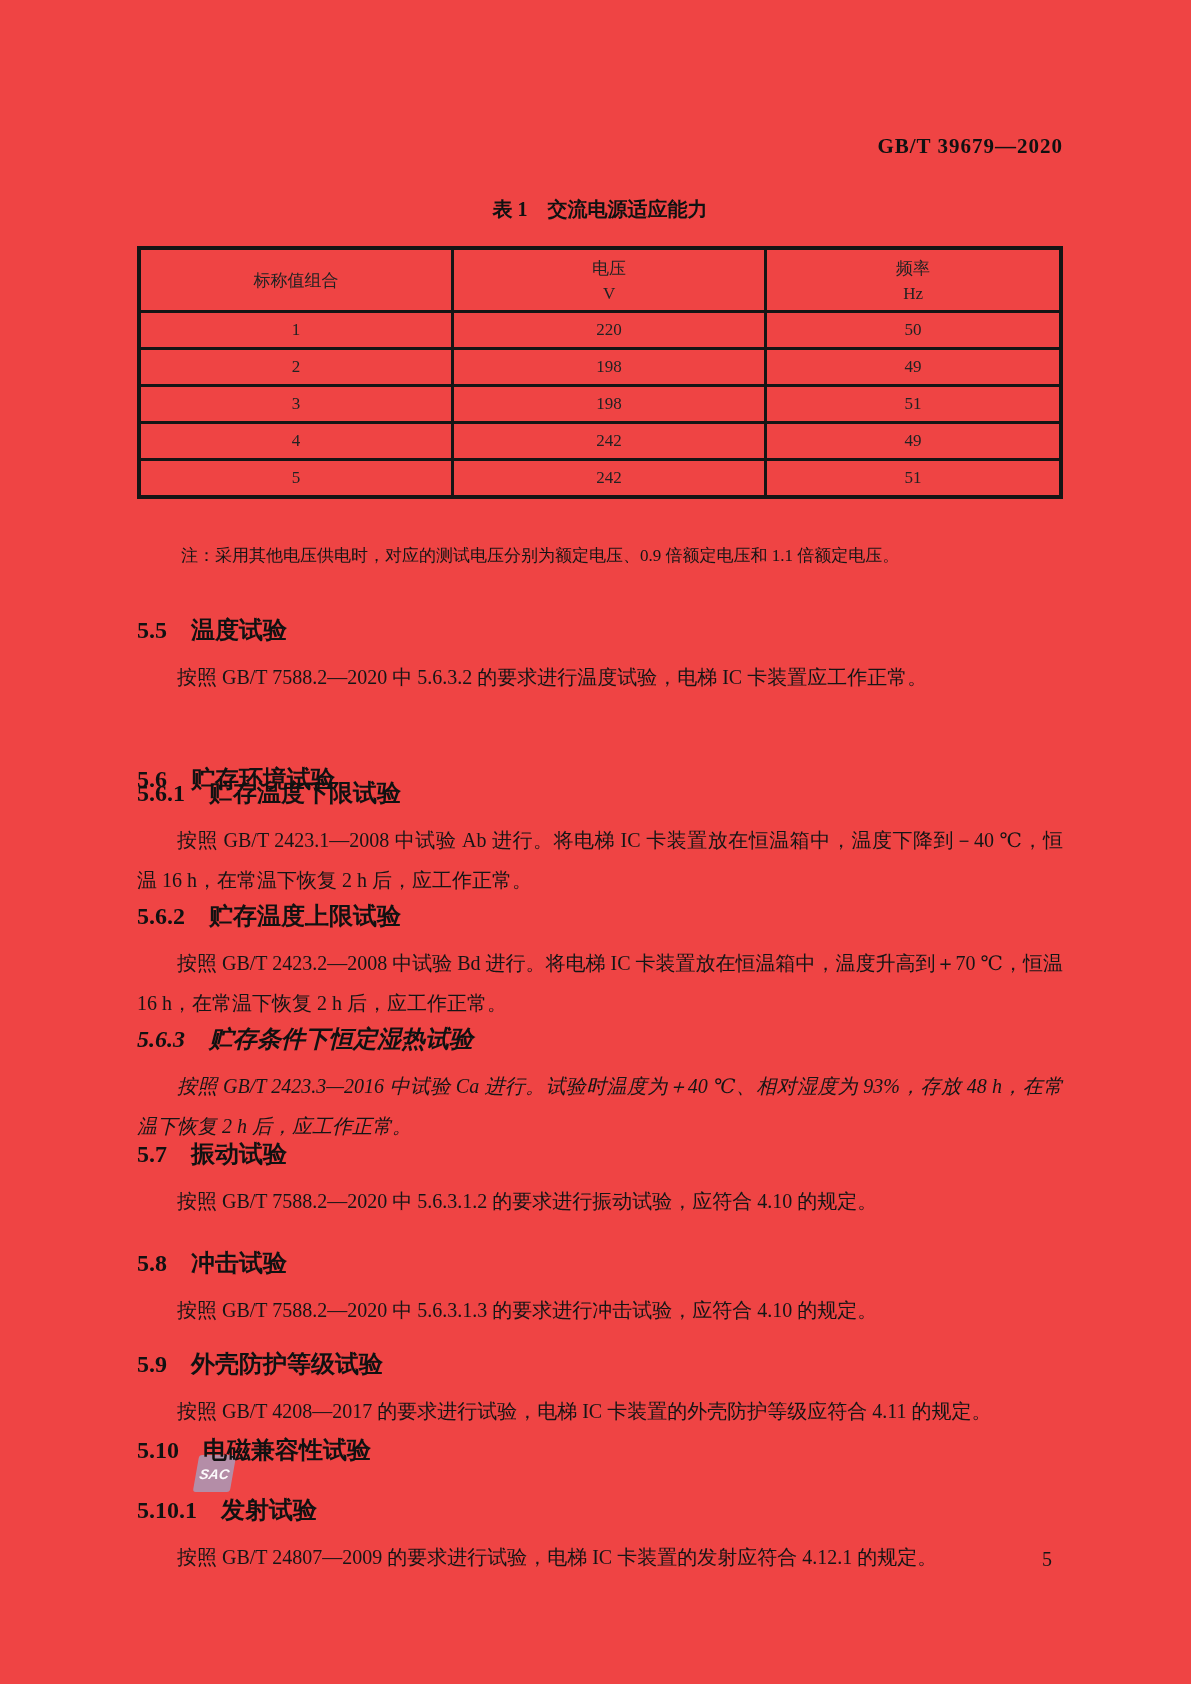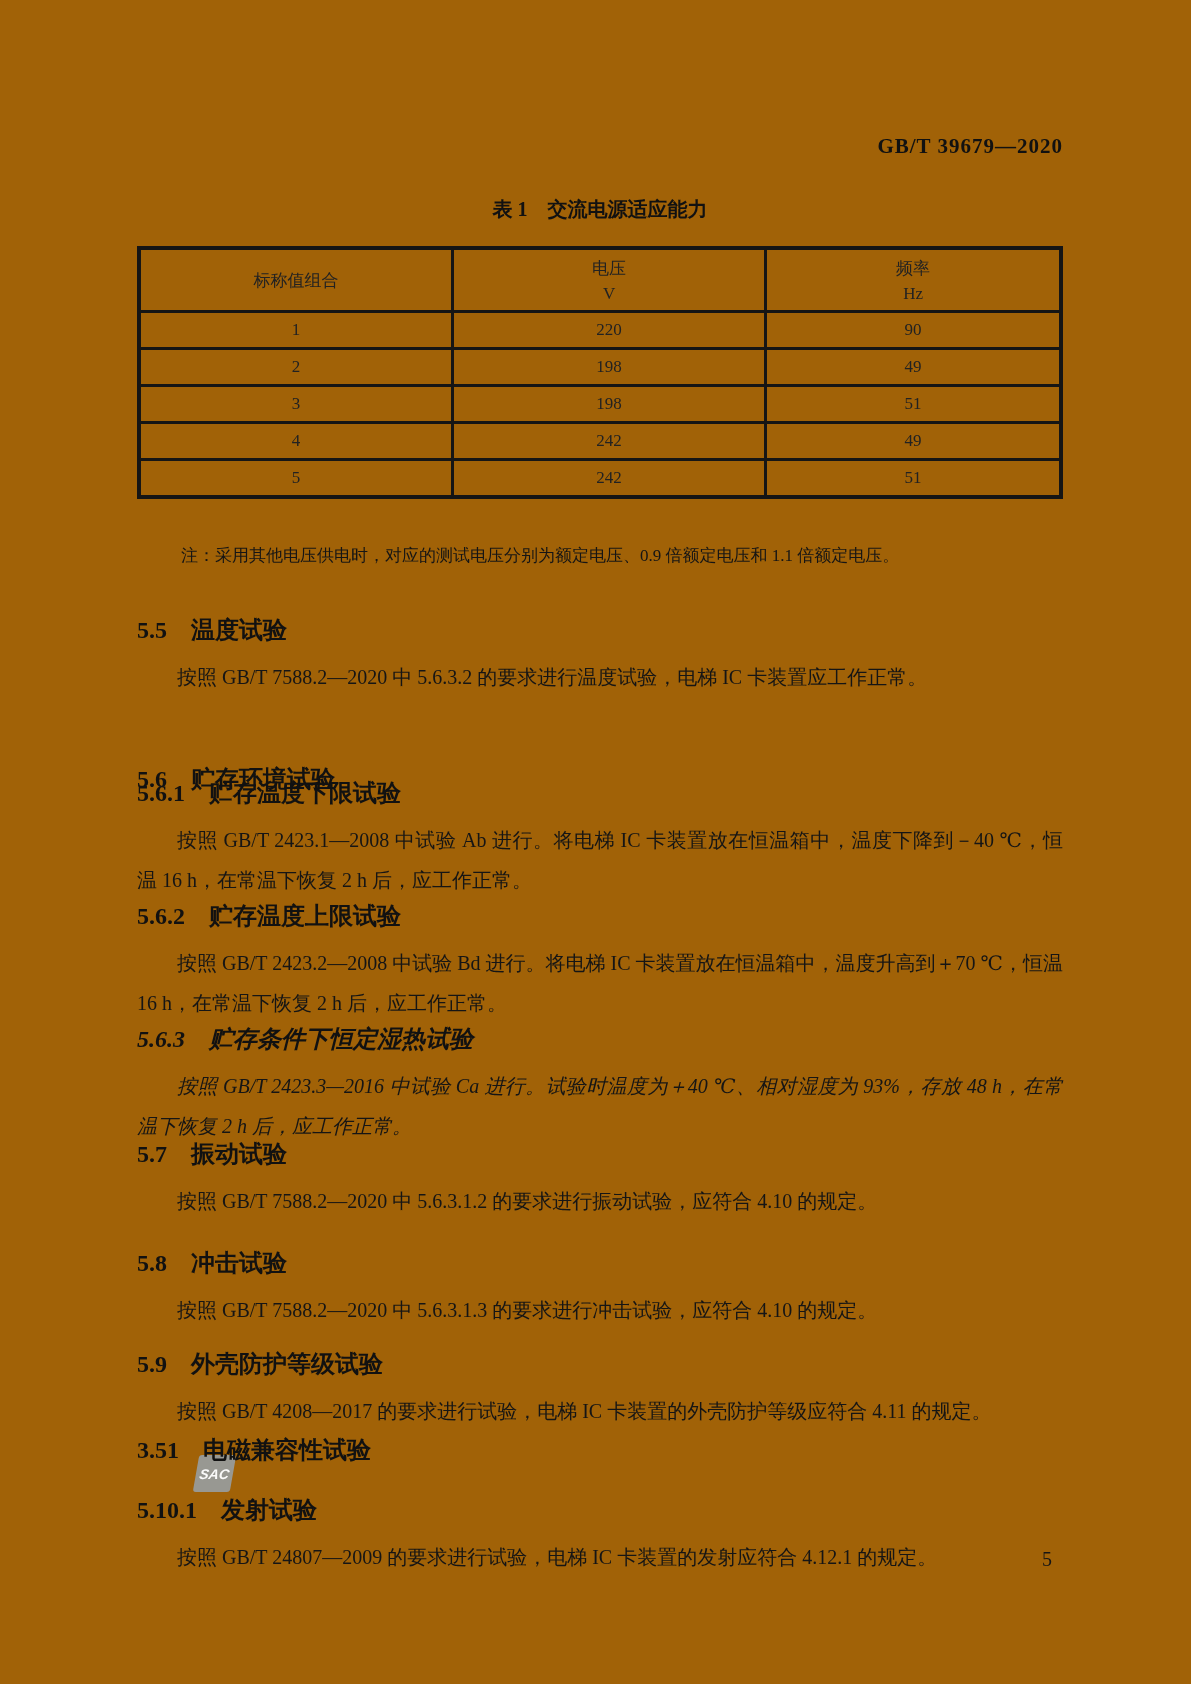--- a/index.html
+++ b/index.html
@@ -1,20 +1,20 @@
 <!DOCTYPE html>
 <html><head>
 <meta charset="utf-8">
 <style>
   html,body { margin:0; padding:0; background:#e8e8e8; }
   .page {
     position:relative;
     width:1191px; height:1684px;
     margin:0 auto;
-    background:#a16207;
+    background:#ef4444;
     font-family:"Liberation Serif","DejaVu Serif",serif;
     color:#111;
     overflow:hidden;
   }
   .doc-code {
     position:absolute; top:134px; left:137px; width:926px;
     text-align:right; font-size:21px; font-weight:bold; letter-spacing:1px;
   }
   .table-title {
     position:absolute; top:196px; left:137px; width:926px;
@@ -77,21 +77,21 @@
           <th style="width: 32%;">
             <div class="th-label">频率</div>
             <div class="th-unit">Hz</div>
           </th>
         </tr>
       </thead>
     <tbody id="t1-body">
         <tr>
           <td>1</td>
           <td>220</td>
-          <td>90</td>
+          <td>50</td>
         </tr>
         <tr>
           <td>2</td>
           <td>198</td>
           <td>49</td>
         </tr>
         <tr>
           <td>3</td>
           <td>198</td>
           <td>51</td>
@@ -138,21 +138,21 @@
       </div>
       <div class="section" style="top: 1248px;">
         <h2 class="sec-h"><span class="sec-num">5.8</span><span>冲击试验</span></h2>
         <p class="sec-p">按照 GB/T 7588.2—2020 中 5.6.3.1.3 的要求进行冲击试验，应符合 4.10 的规定。</p>
       </div>
       <div class="section" style="top: 1349px;">
         <h2 class="sec-h"><span class="sec-num">5.9</span><span>外壳防护等级试验</span></h2>
         <p class="sec-p">按照 GB/T 4208—2017 的要求进行试验，电梯 IC 卡装置的外壳防护等级应符合 4.11 的规定。</p>
       </div>
       <div class="section" style="top: 1435px;">
-        <h2 class="sec-h"><span class="sec-num">3.51</span><span>电磁兼容性试验</span></h2>
+        <h2 class="sec-h"><span class="sec-num">5.10</span><span>电磁兼容性试验</span></h2>
       </div>
       <div class="section" style="top: 1483px; margin-top: 12px;">
         <h2 class="sec-h"><span class="sec-num">5.10.1</span><span>发射试验</span></h2>
         <p class="sec-p">按照 GB/T 24807—2009 的要求进行试验，电梯 IC 卡装置的发射应符合 4.12.1 的规定。</p>
       </div>
     </div>
 
   <div class="watermark">SAC</div>
 
   <div class="page-num">5</div>

